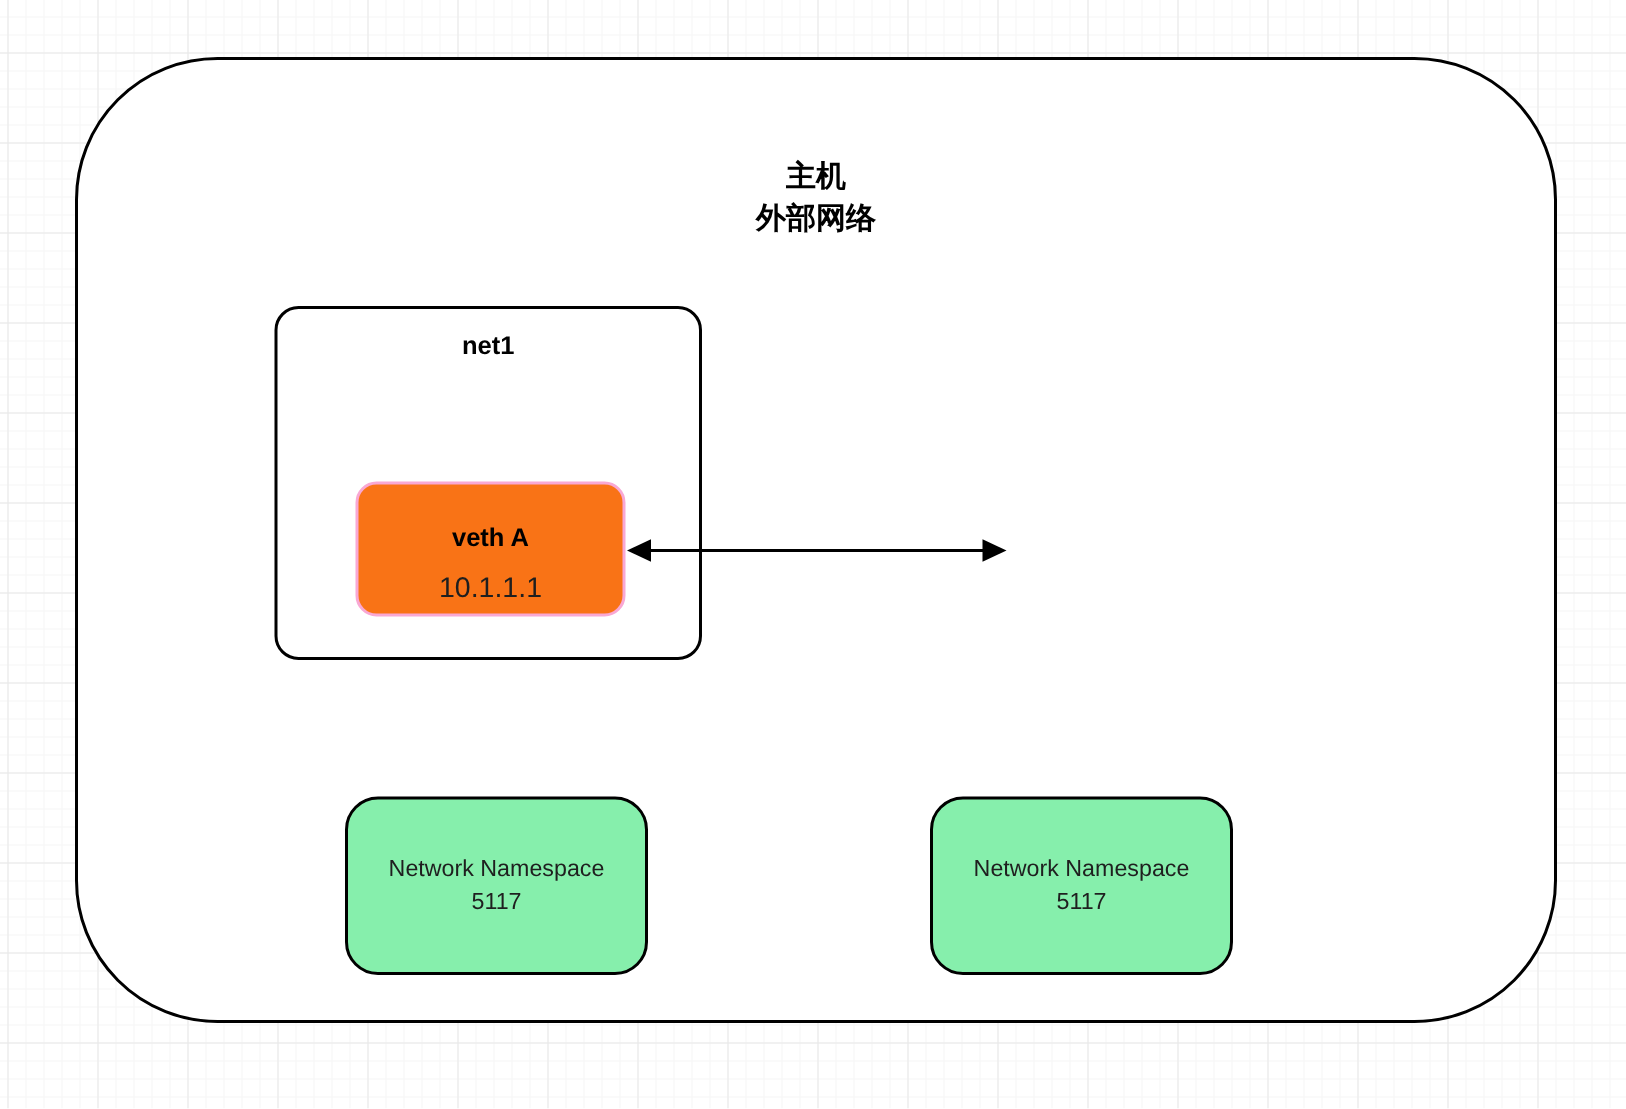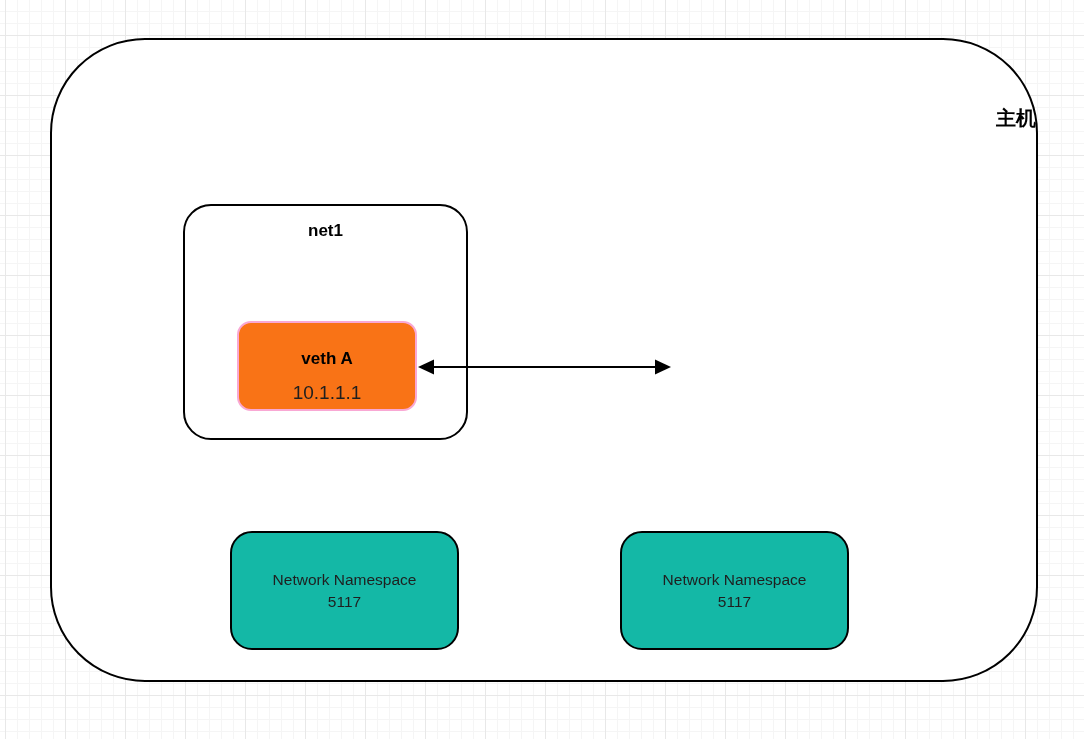--- a/index.html
+++ b/index.html
@@ -37,36 +37,36 @@
     border: 2px solid #000000;
     border-radius: 95px;
     background: #ffffff;
   }
 
   .host-title {
     position: absolute;
     left: 0;
     right: 0;
     top: 64px;
-    text-align: right;
+    text-align: center;
     font-size: 20px;
     font-weight: bold;
     line-height: 28px;
     color: #000000;
   }
 
   
   .netbox {
     position: absolute;
     top: 164px;
     width: 285px;
     height: 236px;
     box-sizing: border-box;
     border: 2px solid #000000;
-    border-radius: 28px;
+    border-radius: 16px;
     background: #ffffff;
   }
   .netbox.left  { left: 131px; }
   .netbox.right { left: 568px; }
 
   .net-label {
     position: absolute;
     left: 0;
     right: 0;
     top: 15px;
@@ -112,26 +112,26 @@
   .arrow {
     position: absolute;
     left: 365px;
     top: 315px;
   }
 
   
   .nsbox {
     position: absolute;
     top: 491px;
-    width: 229px;
+    width: 202px;
     height: 119px;
     box-sizing: border-box;
     border: 2px solid #000000;
     border-radius: 22px;
-    background: #14b8a6;
+    background: #86efac;
     display: flex;
     flex-direction: column;
     align-items: center;
     justify-content: center;
     text-align: center;
     font-size: 15.5px;
     line-height: 22px;
     color: #1f1f1f;
   }
   .nsbox.left  { left: 178px; }
@@ -139,20 +139,21 @@
 </style>
 </head>
 <body>
 
 <div class="diagram">
 
   <div class="host">
 
     <div class="host-title">
       <div>主机</div>
+      <div>外部网络</div>
     </div>
 
     <div class="netbox left">
       <div class="net-label">net1</div>
       <div class="veth">
         <div class="veth-label">veth A</div>
         <div class="veth-ip">10.1.1.1</div>
       </div>
     </div>
 

